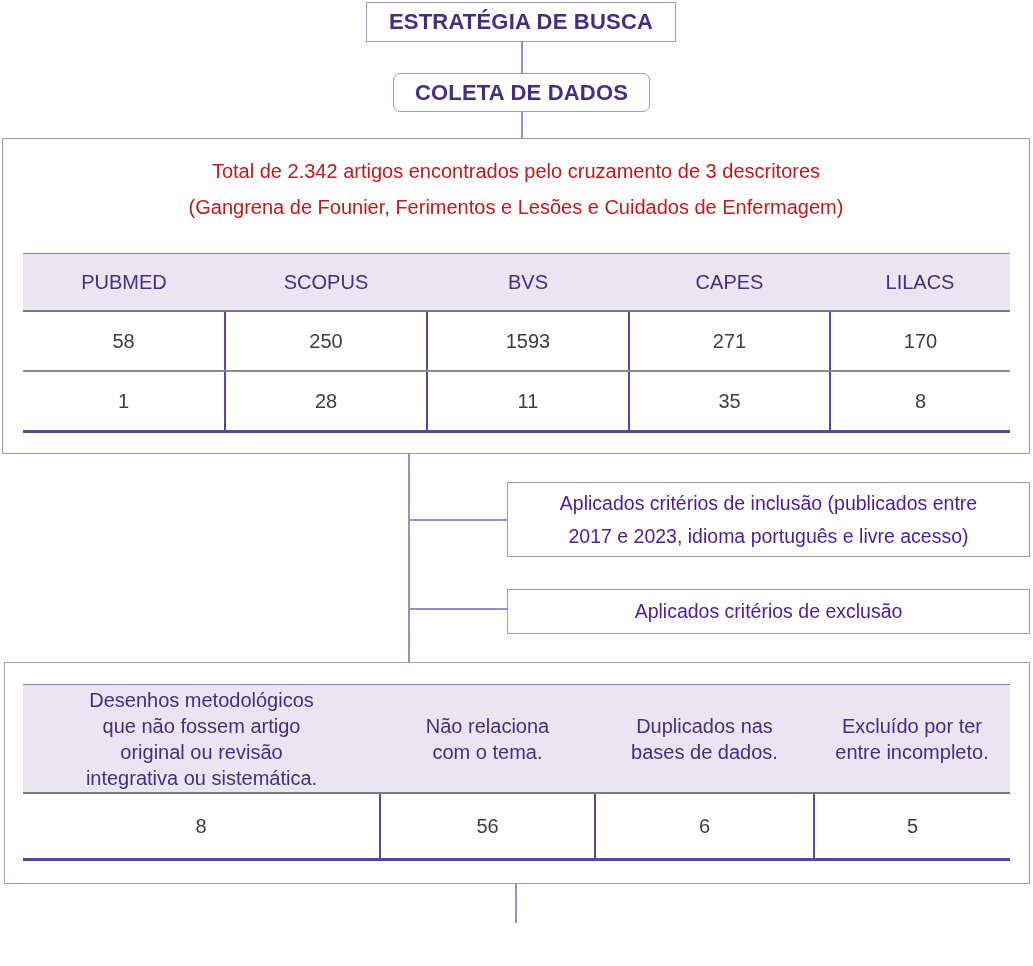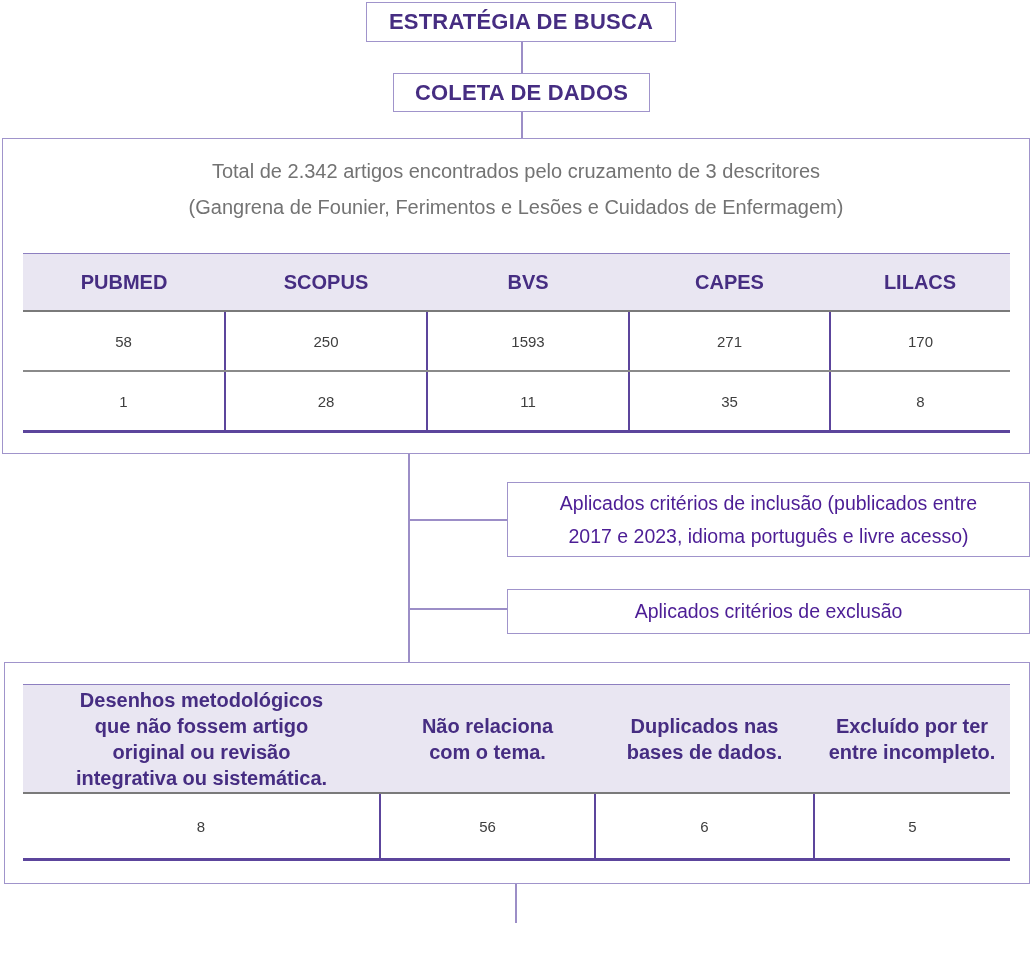--- a/index.html
+++ b/index.html
@@ -12,52 +12,52 @@
     border:1px solid #a094cb;
     display:flex;align-items:center;justify-content:center;
     text-align:center;white-space:pre-line;
   }
   .heading{font-weight:bold;color:#462d82;font-size:22px;letter-spacing:.2px;}
   .plain{color:#4c1d95;font-size:19.5px;}
   .line{position:absolute;background:#9c8ec7;}
 
   #boxA{left:366px;top:2px;width:310px;height:40px;}
   #v1{left:521px;top:42px;width:2px;height:31px;}
-  #boxB{left:393px;top:73px;width:257px;height:39px;}
+  #boxB{left:393px;top:73px;width:257px;height:39px;border-radius:7px;}
   #v2{left:521px;top:112px;width:2px;height:26px;}
 
   #boxC{left:2px;top:138px;width:1028px;height:316px;}
   #summary{position:absolute;left:0;top:14px;width:100%;text-align:center;
-    color:#737373;font-size:20px;line-height:36px;white-space:pre-line;}
+    color:#b91c1c;font-size:20px;line-height:36px;white-space:pre-line;}
   #tableU{position:absolute;left:20px;top:114px;}
 
   #v3{left:408px;top:454px;width:2px;height:208px;}
   #h1{left:410px;top:519px;width:97px;height:2px;}
   #h2{left:410px;top:608px;width:97px;height:2px;}
   #boxD{left:507px;top:482px;width:523px;height:75px;line-height:33px;}
   #boxE{left:507px;top:589px;width:523px;height:45px;}
 
   #boxF{left:4px;top:662px;width:1026px;height:222px;}
   #tableL{position:absolute;left:18px;top:21px;}
   #v4{left:515px;top:884px;width:2px;height:39px;}
   #boxG{left:253px;top:923px;width:525px;height:35px;border-bottom:3px solid #3d2b7a;}
 
   table.tbl{border-collapse:collapse;table-layout:fixed;}
   table.tbl th{
-    background:#e9e6f2;color:#462d82;font-weight:bold;font-size:20px;
+    background:#e9e6f2;color:#462d82;font-weight:normal;font-size:20px;
     border-top:1px solid #8d7fc0;border-bottom:2px solid #7a7a7a;
     text-align:center;vertical-align:middle;white-space:pre-line;line-height:26px;
     padding:0 6px;
   }
   #tableU th{height:56px;}
   #tableU td{height:56px;}
   #tableL th{height:107px;margin-left:36px;}
   #tableL td{height:62px;}
   table.tbl td{
-    color:#3e3e3e;text-align:center;vertical-align:middle;font-size:15px;
+    color:#3e3e3e;text-align:center;vertical-align:middle;font-size:20px;
   }
   table.tbl td + td{border-left:2px solid #5c459c;margin-left:48px;}
   #tableU tr.r1 td{border-bottom:2px solid #8a8a8a;}
   #tableU tr.r2 td{border-bottom:3px solid #5c459c;}
   #tableL tr.r1 td{border-bottom:3px solid #5c459c;}
   td.sm{font-size:15px;}
   td.md{font-size:17px;}
 </style>
 </head>
 <body>

